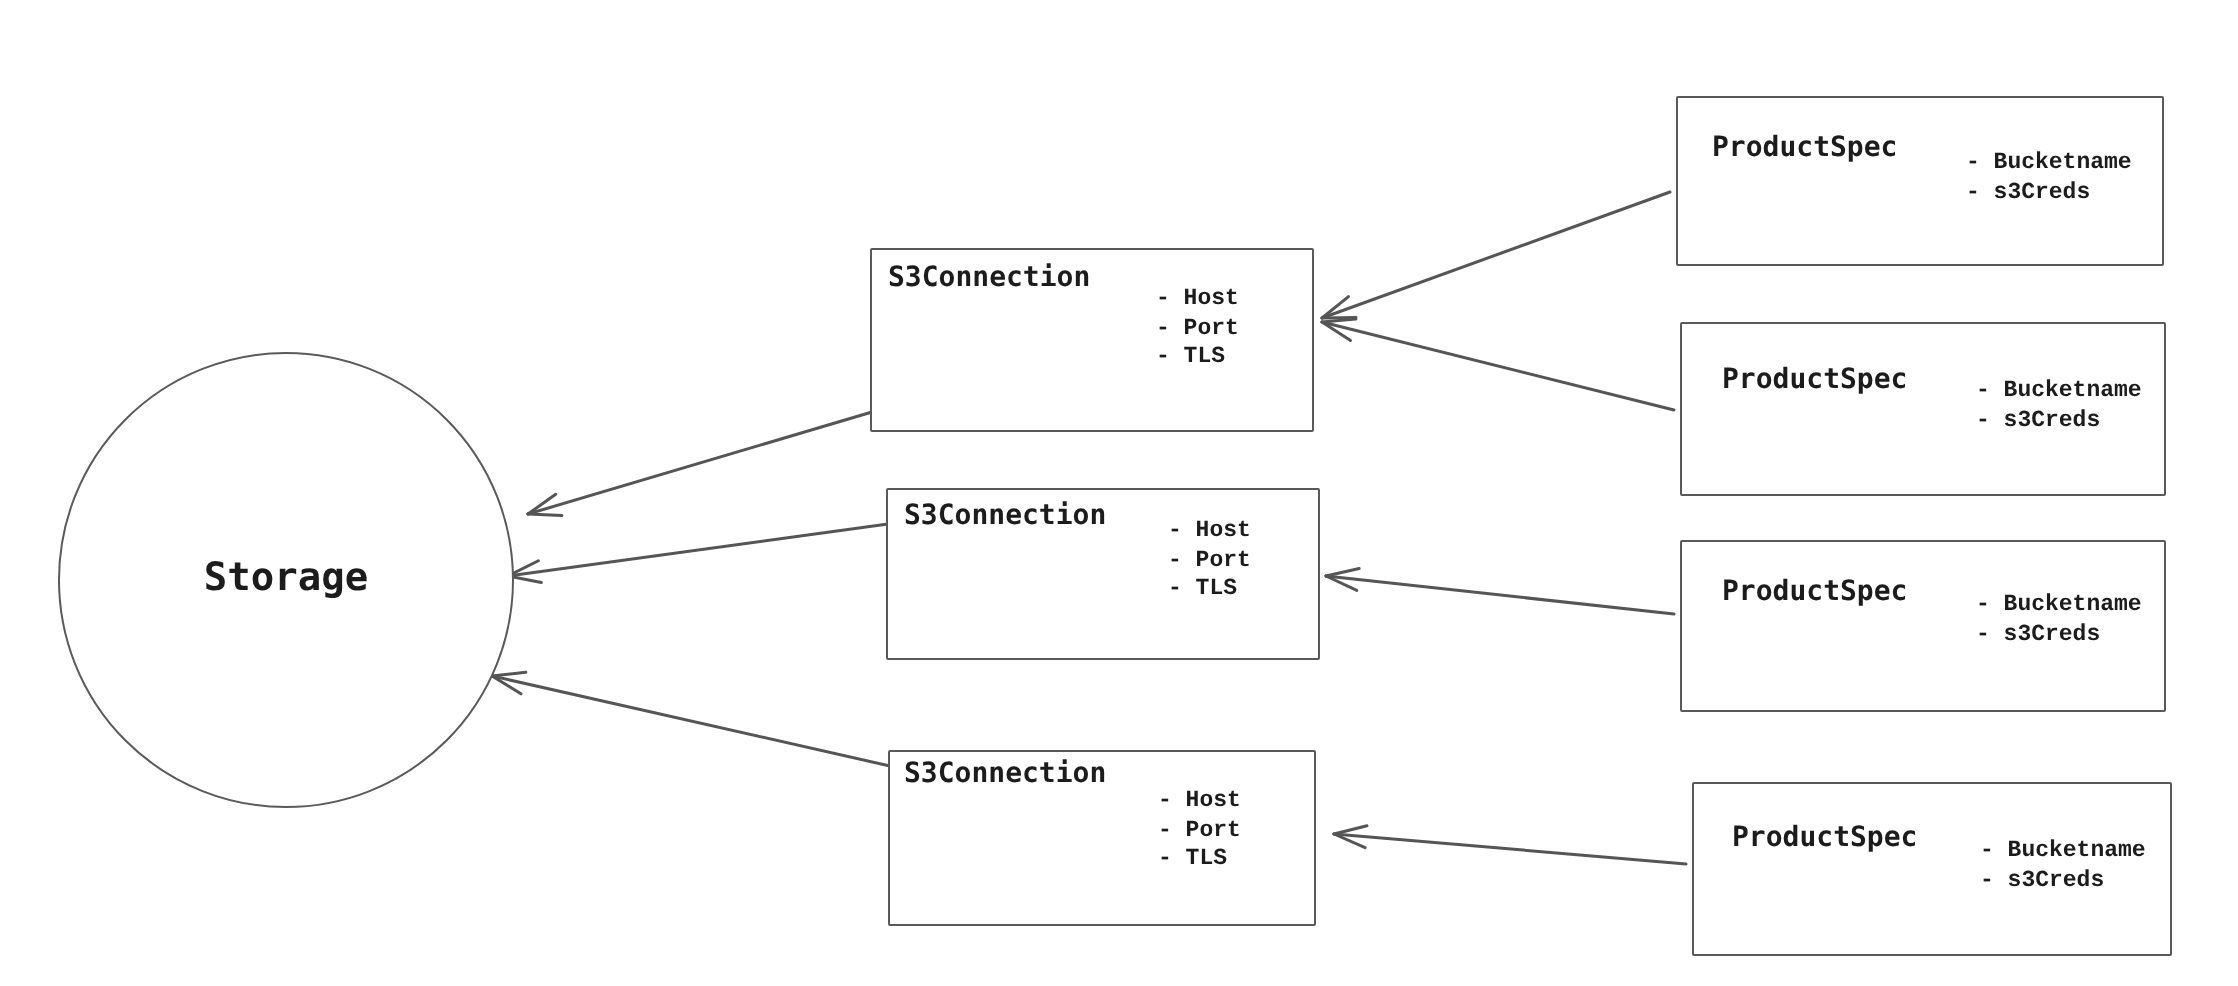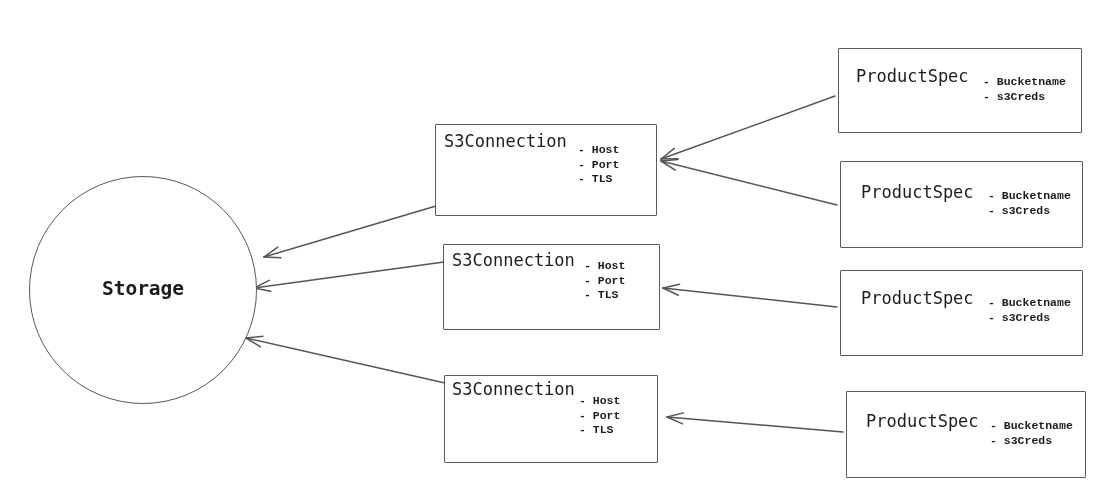--- a/index.html
+++ b/index.html
@@ -29,22 +29,22 @@
   .node-box {
     position: absolute;
     box-sizing: border-box;
     background: #ffffff;
     border: 1.6px solid #5a5a5a;
     border-radius: 1px;
   }
   .node-title {
     position: absolute;
     font-family: "DejaVu Sans Mono", "Liberation Mono", monospace;
-    font-size: 17px;
-    font-weight: 400;
+    font-size: 14px;
+    font-weight: 700;
     color: #1c1c1c;
     white-space: pre;
     letter-spacing: 0px;
   }
   .attr-list {
     position: absolute;
     font-family: Liberation Mono, monospace;
     font-size: 11.5px;
     font-weight: 700;
     color: #1c1c1c;

